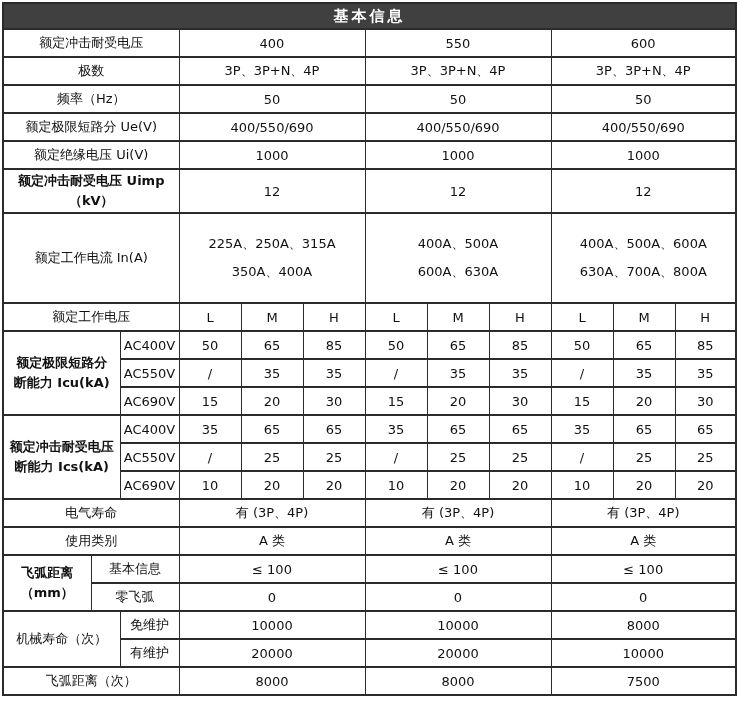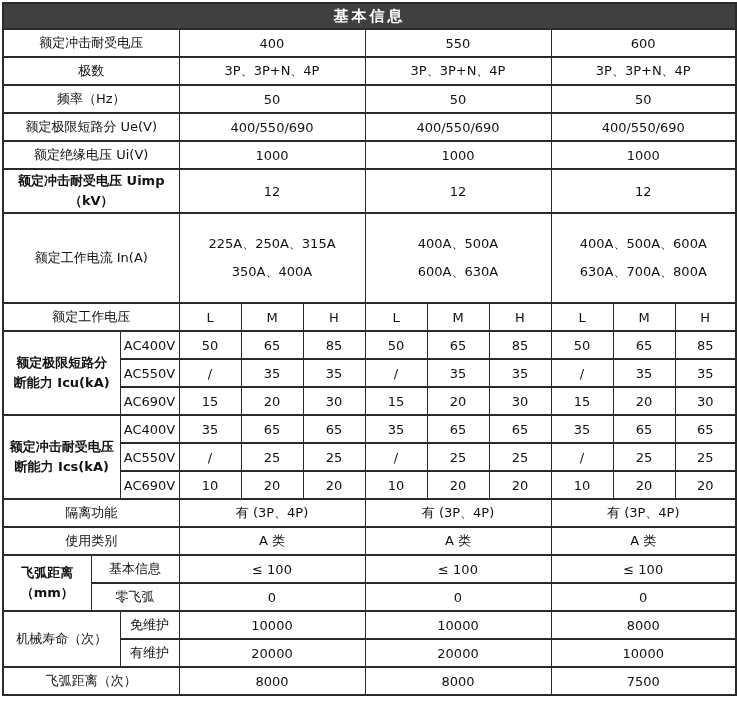--- a/index.html
+++ b/index.html
@@ -196,21 +196,21 @@
     <td>20</td>
     <td>10</td>
     <td>20</td>
     <td>20</td>
     <td>10</td>
     <td>20</td>
     <td>20</td>
   </tr>
 
   <tr class="r">
-    <td colspan="3" class="lbl">隔离功能</td>
+    <td colspan="3" class="lbl">电气寿命</td>
     <td colspan="3">有 (3P、4P)</td>
     <td colspan="3">有 (3P、4P)</td>
     <td colspan="3">有 (3P、4P)</td>
   </tr>
 
   <tr class="r">
     <td colspan="3" class="lbl">使用类别</td>
     <td colspan="3">A 类</td>
     <td colspan="3">A 类</td>
     <td colspan="3">A 类</td>

